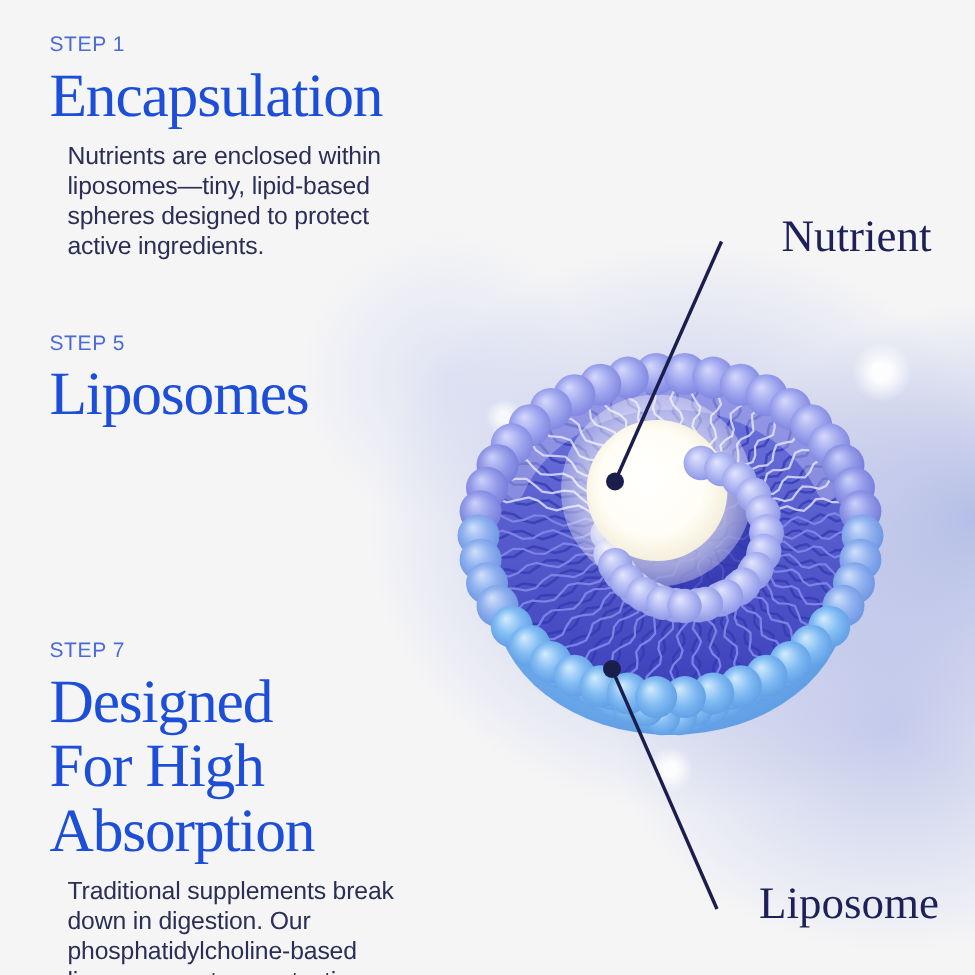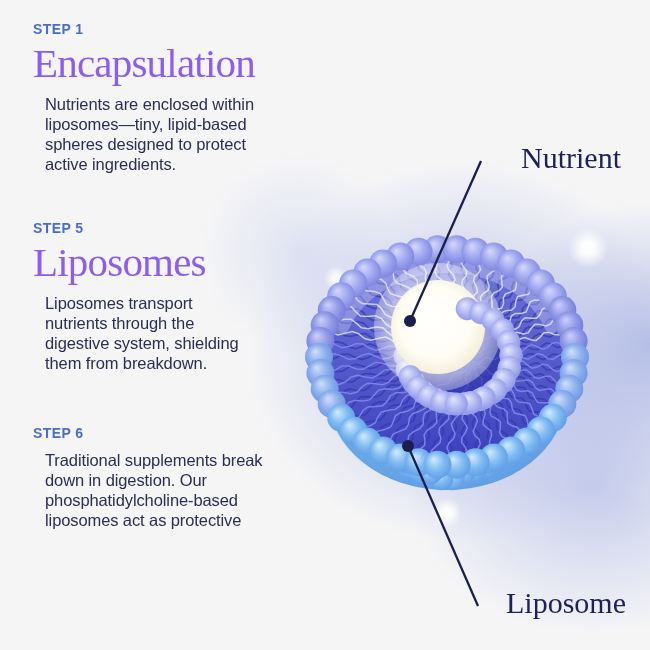--- a/index.html
+++ b/index.html
@@ -20,26 +20,26 @@
       radial-gradient(ellipse 250px 200px at 595px 485px, rgba(184,193,233,.8) 0%, rgba(184,193,233,0) 75%),
       radial-gradient(circle 130px at 298px 252px, rgba(206,212,240,.55) 0%, rgba(206,212,240,0) 75%);
   }
   #lipo{position:absolute;left:0;top:0;}
   .step{position:absolute;left:33px;width:276px;}
   .step1{top:21px}
   .step2{top:220px}
   .step3{top:425px}
   .eyebrow{
     font-size:14px;line-height:16px;letter-spacing:.4px;
-    color:#4a6bd3;font-weight:700;margin:0 0 5px 0;
+    color:#4a6bd3;font-weight:400;margin:0 0 5px 0;
   }
   .title{
     font-family:"Liberation Serif","DejaVu Serif",serif;font-weight:normal;
     font-size:41px;line-height:43px;letter-spacing:-0.8px;
-    color:#8b5cf6;margin:0;white-space:pre-line;
+    color:#1d4ed8;margin:0;white-space:pre-line;
   }
   .desc{
     font-size:16.5px;line-height:20px;letter-spacing:-0.1px;
     color:#2b2e55;font-weight:500;margin:9px 0 0 12px;white-space:pre-line;
   }
   .anno-label{
     position:absolute;font-family:"Liberation Serif","DejaVu Serif",serif;
     font-size:30px;line-height:30px;color:#1d2158;white-space:nowrap;
   }
   .nutrient-label{left:521px;top:143px;text-align:right;}
@@ -386,26 +386,25 @@
     <h2 class="title">Encapsulation</h2>
     <p class="desc">Nutrients are enclosed within
 liposomes—tiny, lipid-based
 spheres designed to protect
 active ingredients.</p>
   </section>
 
   <section class="step step2">
     <div class="eyebrow">STEP 5</div>
     <h2 class="title">Liposomes</h2>
-    <p class="desc">Liposomes transport
-nutrients through the
-digestive system, shielding
-them from breakdown.</p>
   </section>
 
   <section class="step step3">
-    <div class="eyebrow">STEP 6</div>
+    <div class="eyebrow">STEP 7</div>
+    <h2 class="title">Designed
+For High
+Absorption</h2>
     <p class="desc">Traditional supplements break
 down in digestion. Our
 phosphatidylcholine-based
 liposomes act as protective</p>
   </section>
 </div>
 
 </body></html>

